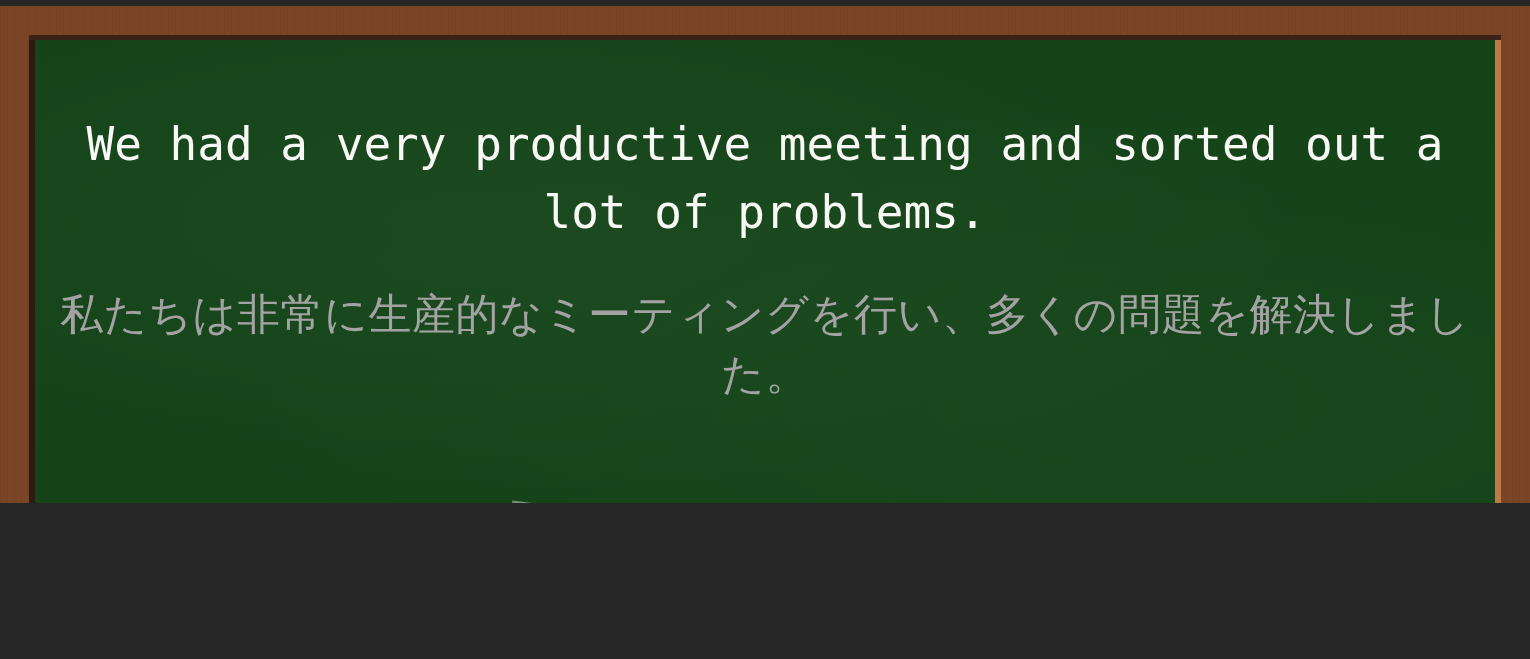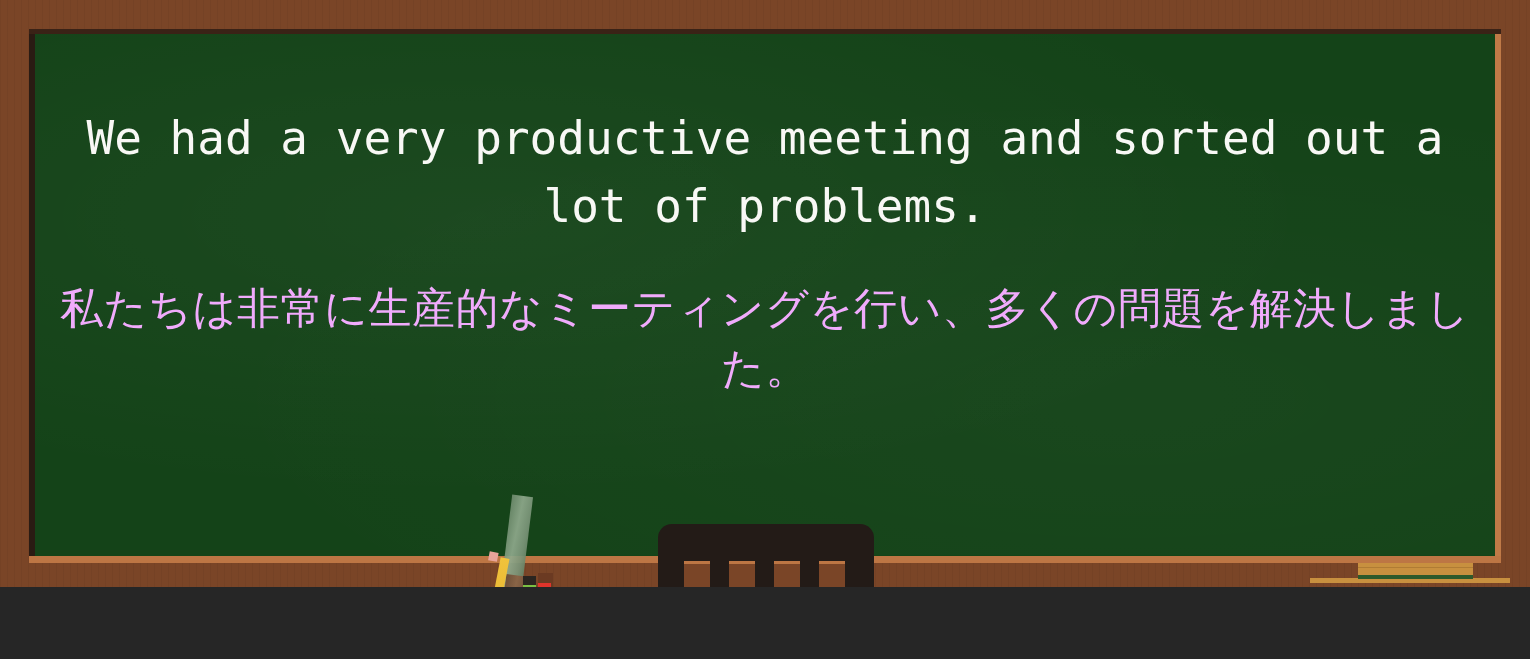--- a/index.html
+++ b/index.html
@@ -9,23 +9,24 @@
     background: #262626;
   }
   body {
     font-family: "DejaVu Sans Mono", "Liberation Mono", monospace;
   }
 
   
   .stage {
     position: relative;
     width: 1530px;
-    height: 587px;
+    height: 497px;
     overflow: hidden;
     background: #262626;
+    margin-top: 6px;
   }
 
   
   .wall {
     position: absolute;
     left: 0; top: 0;
     width: 1530px;
     height: 590px;
     background: #7a4527;
   }
@@ -143,21 +144,21 @@
     padding: 0 18px;
   }
   .line-gap {
     height: 38px;
   }
   .line-ja {
     font-family: "DejaVu Sans", "Liberation Sans", sans-serif;
     font-size: 43px;
     line-height: 60px;
     letter-spacing: 0.5px;
-    color: #f0abfc;
+    color: #a3a3a3;
     padding: 0 8px;
   }
 
   
   .deskware {
     position: absolute;
     left: 476px;
     top: 495px;
     width: 100px;
     height: 164px;

